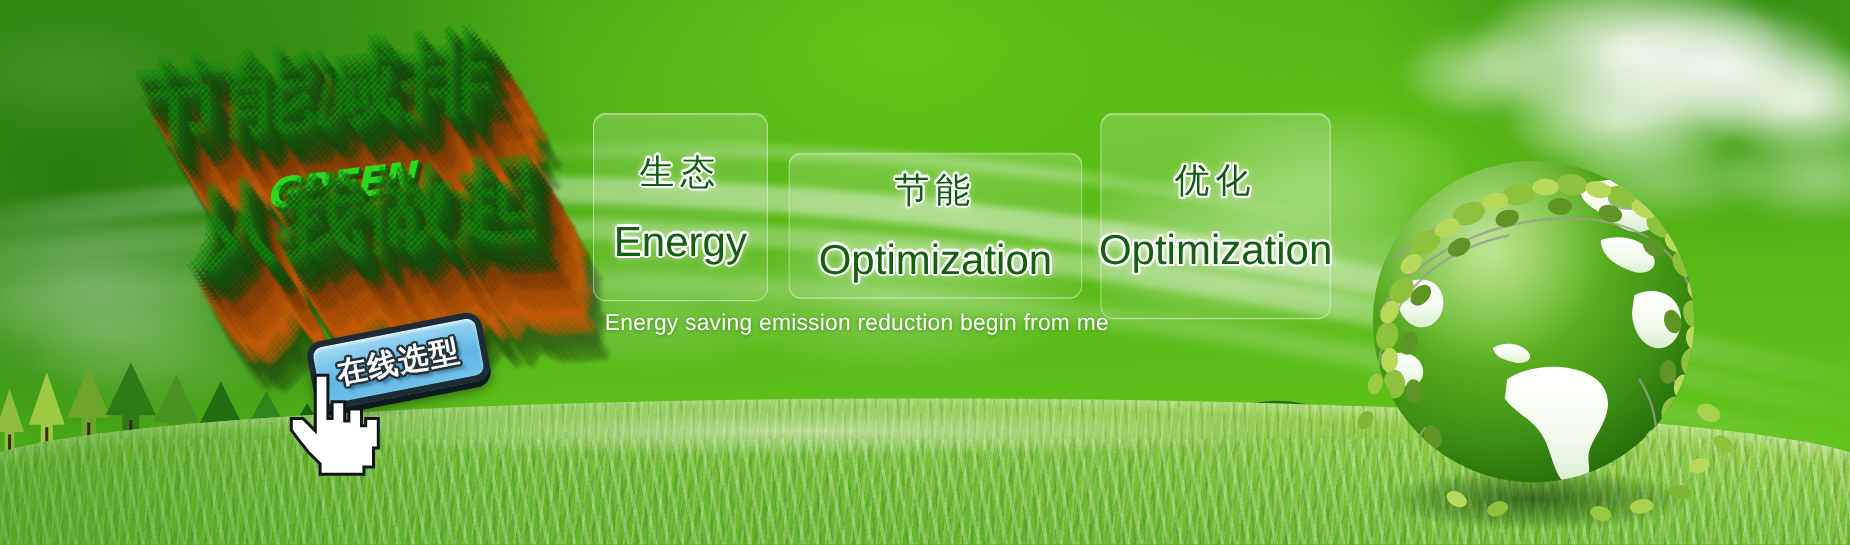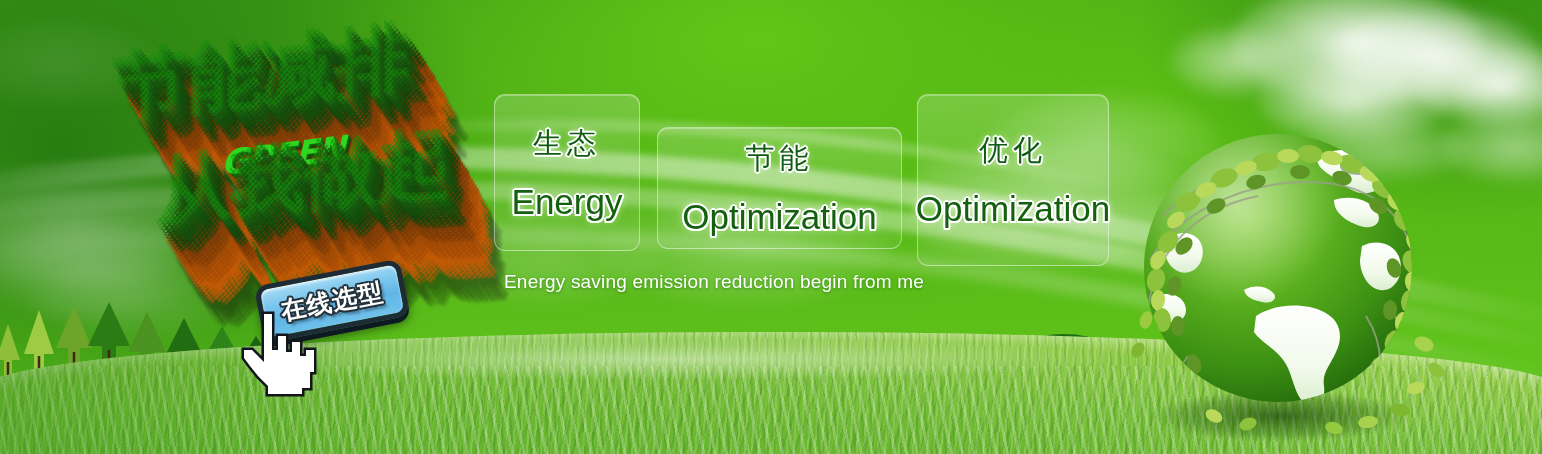--- a/index.html
+++ b/index.html
@@ -256,21 +256,20 @@
 
   
   .tagline {
     position: absolute; left: 504px; top: 259px;
     font-family: "Liberation Sans", sans-serif;
     font-size: 19px;
     color: #ffffff;
     letter-spacing: .2px;
     white-space: nowrap;
     text-shadow: 0 1px 3px rgba(25,90,12,.55);
-    margin-top: 12px;
   }
 
   
   .globe-wrap {
     position: absolute; left: 1128px; top: 120px;
     width: 320px; height: 322px;
   }
 </style>
 </head>
 <body>

